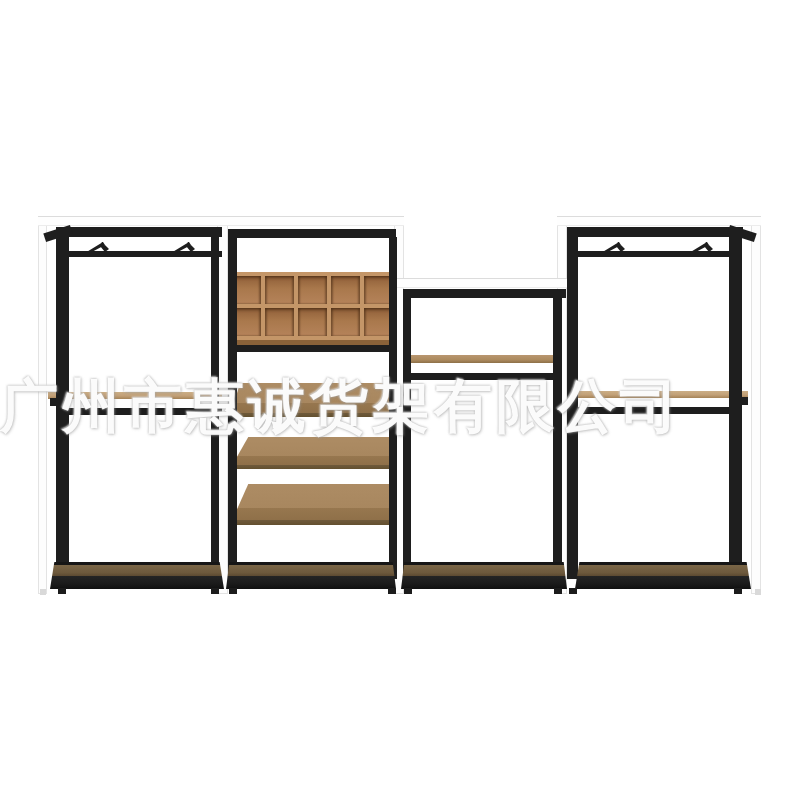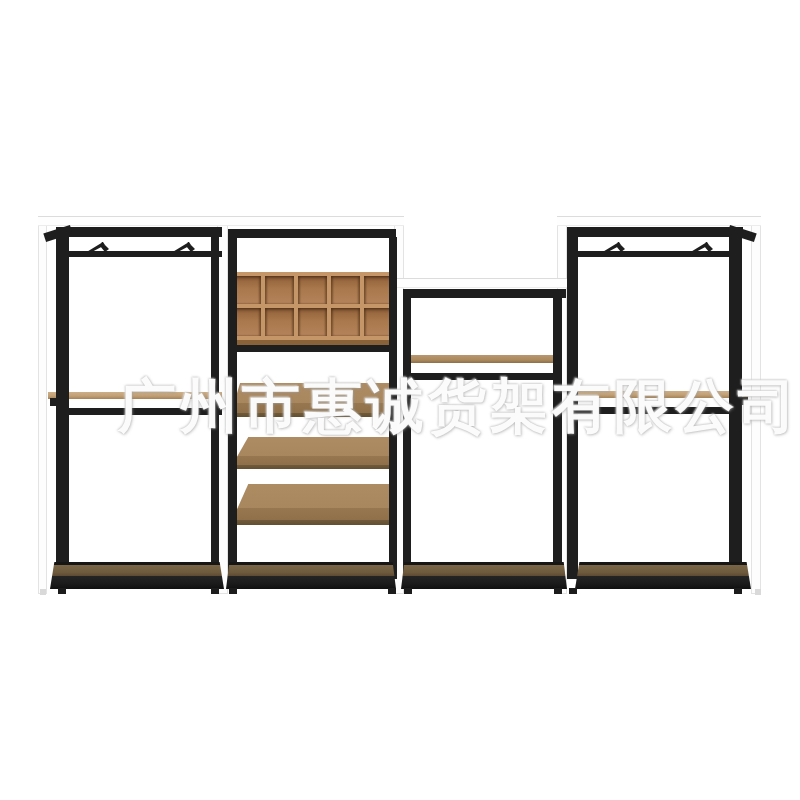--- a/index.html
+++ b/index.html
@@ -30,21 +30,21 @@
   .cubby-cell{
     background:linear-gradient(180deg,#8f5f38 0%,#a9784c 45%,#b5835a 100%);
     box-shadow:inset 0 2px 3px rgba(60,35,15,.55), inset 2px 0 2px rgba(60,35,15,.35), inset -2px 0 2px rgba(60,35,15,.35);
   }
   
   .hook{position:absolute;width:26px;height:15px;}
   .hook svg{display:block;}
   
   .watermark{
     position:absolute;left:0;right:0;top:368px;z-index:9;
-    text-align:right;font-size:58px;font-weight:700;letter-spacing:4px;
+    text-align:left;font-size:58px;font-weight:700;letter-spacing:4px;
     color:rgba(255,255,255,0.94);
     text-shadow:0 0 2px rgba(170,170,170,0.75),1px 1px 3px rgba(150,150,150,0.45),-1px -1px 2px rgba(235,235,235,0.9);
     white-space:nowrap;user-select:none;
   }
   .z1{z-index:1}.z2{z-index:2}.z3{z-index:3}
 </style>
 </head>
 <body>
 
 <div id="canvas">

